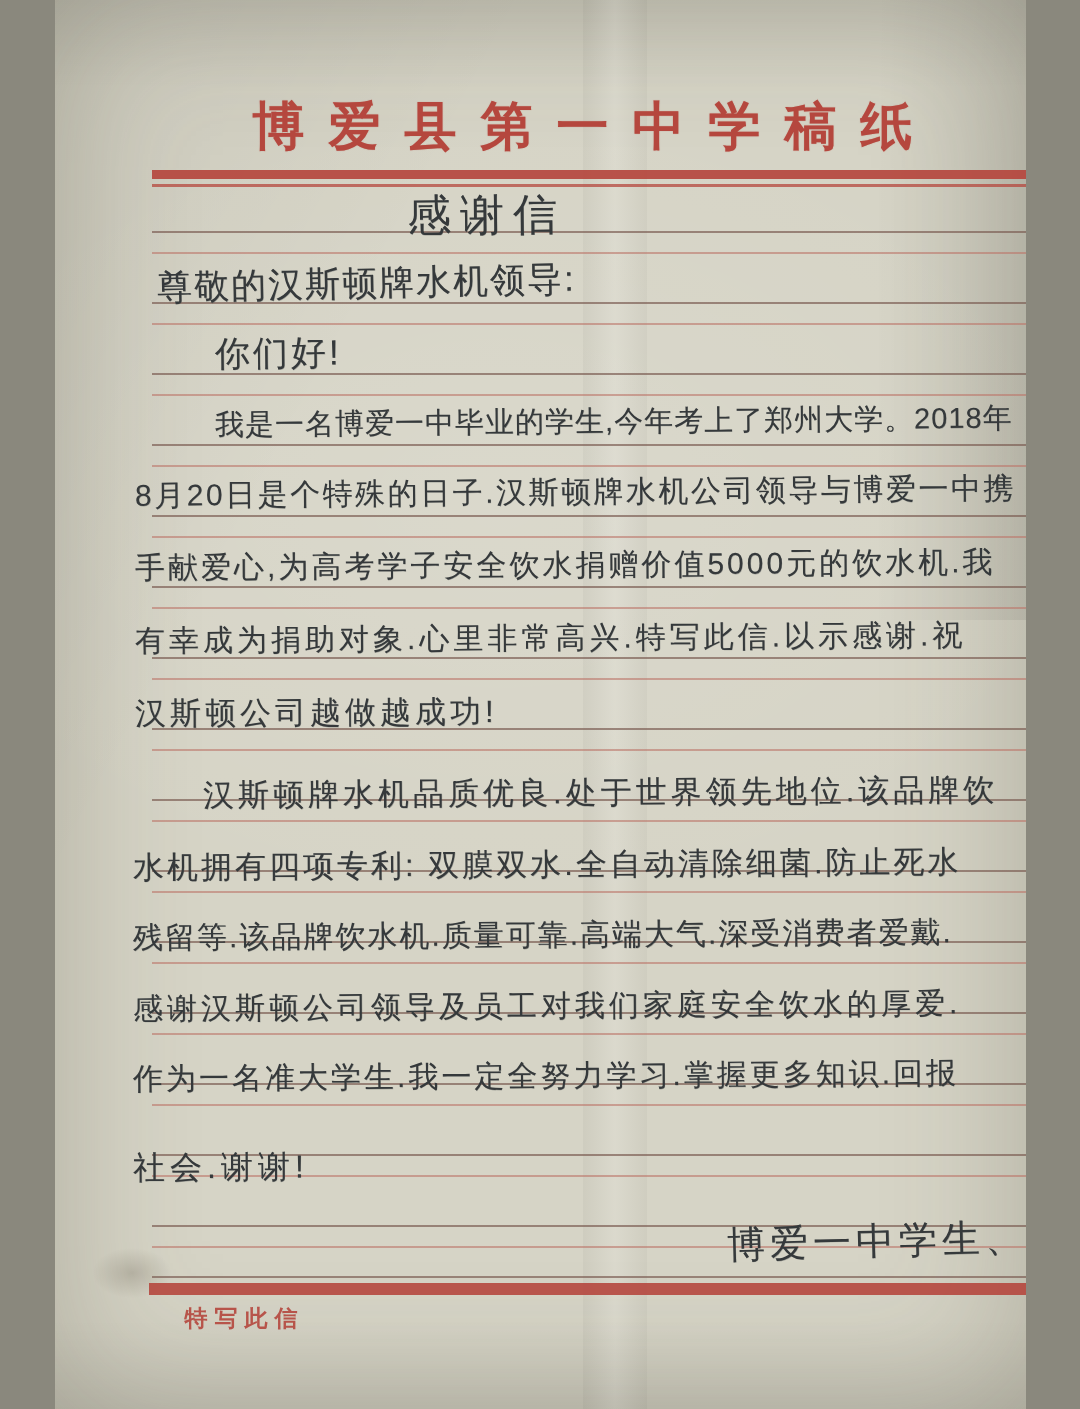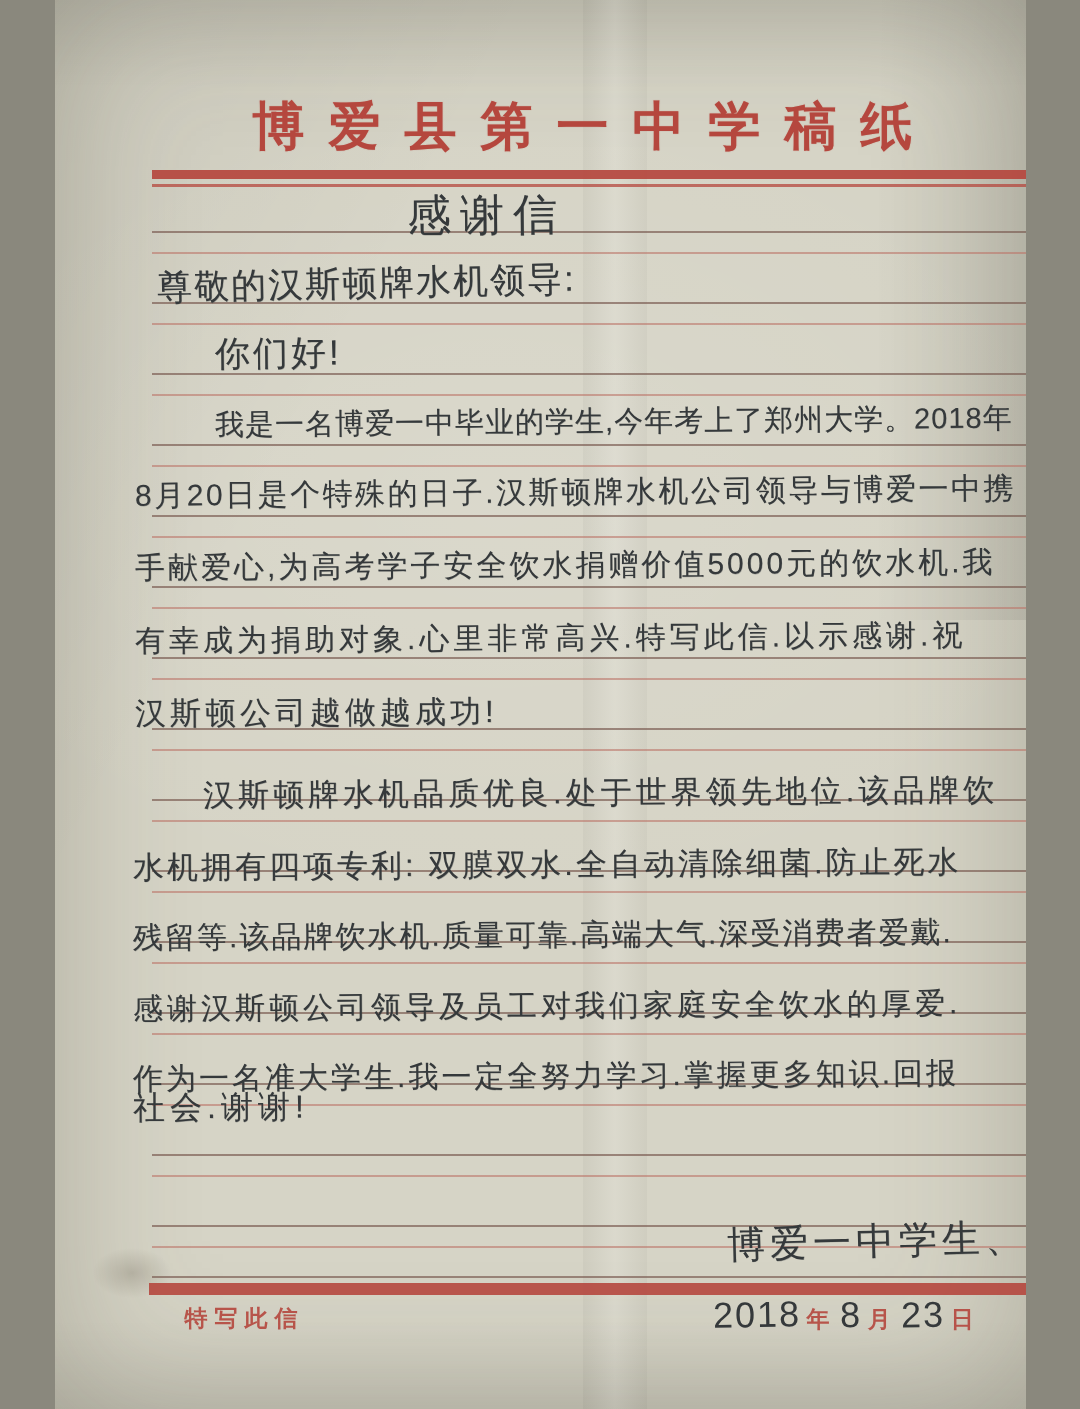--- a/index.html
+++ b/index.html
@@ -77,21 +77,21 @@
   .l2 {left:160px;top:402px;font-size:29px;letter-spacing:1px;transform:rotate(-0.5deg);}
   .l3 {left:80px; top:472px;font-size:30px;letter-spacing:2.5px;transform:rotate(-0.5deg);}
   .l4 {left:80px; top:545px;font-size:30px;letter-spacing:3px;transform:rotate(-0.4deg);}
   .l5 {left:80px; top:618px;font-size:30px;letter-spacing:4px;transform:rotate(-0.4deg);}
   .l6 {left:80px; top:692px;font-size:31px;letter-spacing:4px;transform:rotate(-0.3deg);}
   .l7 {left:148px;top:772px;font-size:31px;letter-spacing:4px;transform:rotate(-0.4deg);}
   .l8 {left:78px; top:844px;font-size:31px;letter-spacing:3px;transform:rotate(-0.4deg);}
   .l9 {left:78px; top:915px;font-size:30px;letter-spacing:2px;transform:rotate(-0.4deg);}
   .l10{left:78px; top:986px;font-size:30px;letter-spacing:4px;transform:rotate(-0.4deg);}
   .l11{left:78px; top:1056px;font-size:30px;letter-spacing:3px;transform:rotate(-0.4deg);}
-  .l12{left:78px; top:1086px;font-size:32px;letter-spacing:5px;transform:rotate(-0.3deg);}
+  .l12{left:78px; top:1146px;font-size:32px;letter-spacing:5px;transform:rotate(-0.3deg);}
   .signature-hw{left:672px;top:1216px;font-size:38px;letter-spacing:5px;transform:rotate(-1.5deg);}
 </style>
 </head>
 <body>
 
 <div class="paper">
 
   <div class="shade-top"></div>
   <div class="shade-right"></div>
   <div class="crease-v"></div>
@@ -117,22 +117,14 @@
   <div class="hw l9">残留等.该品牌饮水机.质量可靠.高端大气.深受消费者爱戴.</div>
   <div class="hw l10">感谢汉斯顿公司领导及员工对我们家庭安全饮水的厚爱.</div>
   <div class="hw l11">作为一名准大学生.我一定全努力学习.掌握更多知识.回报</div>
   <div class="hw l12">社会.谢谢!</div>
   <div class="hw signature-hw">博爱一中学生、</div>
 
   <div class="rule-bottom-thin"></div>
   <div class="rule-bottom-thick"></div>
 
   <div class="footer-address">特写此信</div>
-  <div class="dateline">
-    <span class="num">2018</span>
-    <span class="lbl">年</span>
-    <span class="num">8</span>
-    <span class="lbl">月</span>
-    <span class="num">23</span>
-    <span class="lbl">日</span>
-  </div>
 
 </div>
 
 </body></html>

